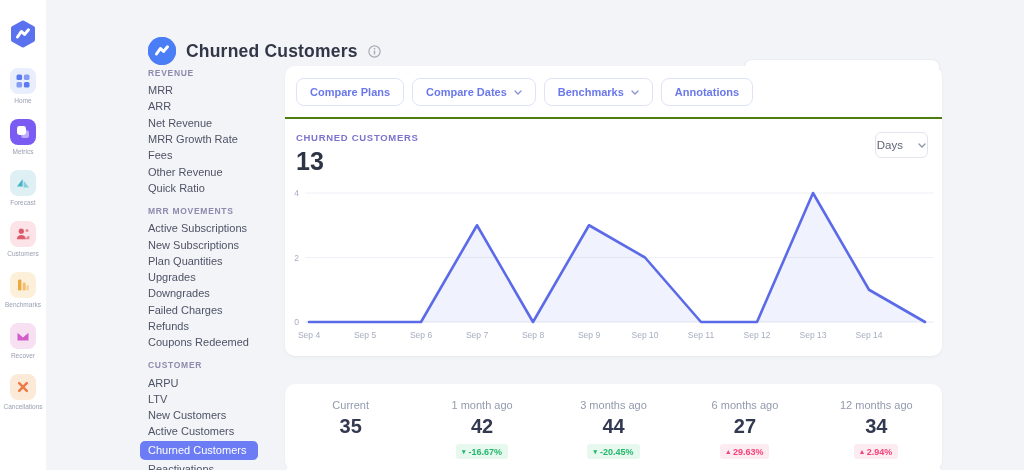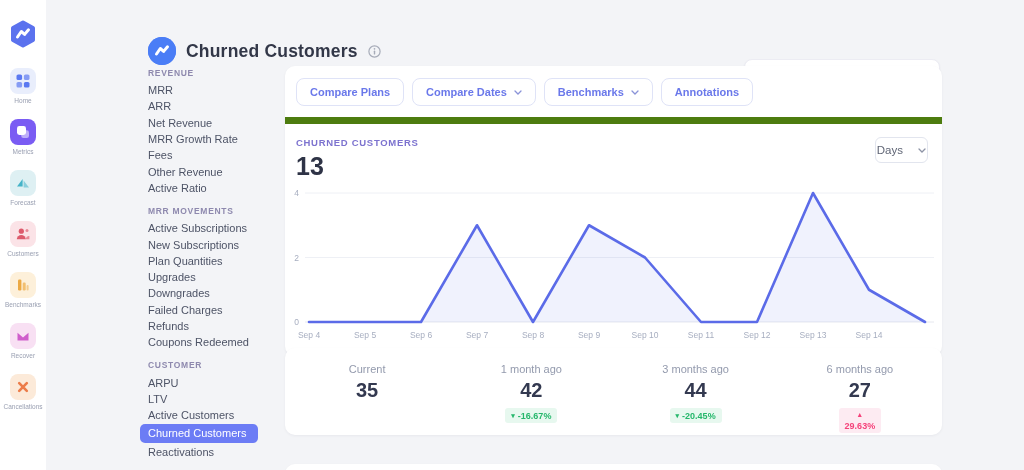--- a/index.html
+++ b/index.html
@@ -34,43 +34,43 @@
                  padding-left:8px; margin:10px 0 4px; }
   .side-header:first-child { margin-top:4px; }
   .side-item { height:16.3px; display:flex; align-items:center; font-size:11px; color:#4d5366;
                padding-left:8px; border-radius:5px; cursor:pointer; white-space:nowrap; }
   .side-item.active { background:#6c7cf5; color:#ffffff; height:auto; padding:3px 12px 4px 8px;
                       width:max-content; margin:1px 0; }
   
   .card { position:absolute; left:285px; width:657px; background:#ffffff; border-radius:10px;
           box-shadow:0 1px 3px rgba(25,28,50,0.05); }
   .card-chart { top:66px; height:290px; }
-  .card-stats { top:348px; height:87px; display:flex; align-items:flex-start; padding-top:15px; }
+  .card-stats { top:384px; height:87px; display:flex; align-items:flex-start; padding-top:15px; }
   .card-next  { top:464px; height:30px; }
   
-  .toolbar { display:flex; gap:8px; padding:12px 12px 11px 11px; border-bottom:7px solid #4d7c0f; }
+  .toolbar { display:flex; gap:8px; padding:12px 12px 11px 11px; border-bottom:2px solid #4d7c0f; }
   .tb-btn { display:inline-flex; align-items:center; gap:7px; border:1px solid #dfe3f7; background:#fff;
             color:#6a78ea; font-weight:700; font-size:11px; padding:7px 13px; border-radius:8px;
             cursor:pointer; font-family:inherit; }
   
   .metric-row { display:flex; justify-content:space-between; align-items:flex-start; padding:13px 14px 0 11px; }
   .metric-label { font-size:9.5px; font-weight:700; letter-spacing:0.7px; color:#7c72cf; }
   .metric-value { font-size:25px; font-weight:700; color:#2e3346; margin-top:4px; }
   .interval-select { display:flex; align-items:center; gap:15px; border:1px solid #e2e5ee; border-radius:6px;
                      padding:6px 1px; font-size:11.5px; color:#5f6575; background:#fff; cursor:pointer;
                      font-family:inherit; }
   .chart-wrap { position:absolute; left:0; top:110px; width:657px; height:180px; }
   
   .stat-col { flex:1; text-align:center; }
   .stat-label { font-size:11px; color:#939aad; }
   .stat-value { font-size:20px; font-weight:700; color:#333950; margin-top:4px; }
   .stat-badge { display:inline-flex; align-items:center; gap:3px; font-size:9px; font-weight:700;
                 border-radius:3px; padding:2.5px 6px; margin-top:6px; }
   .badge-down { color:#25b76b; background:#e7f8ef; }
-  .badge-up   { color:#f5427a; background:#fdebf2;flex-direction:column; }
+  .badge-up   { color:#f5427a; background:#fdebf2; }
   .badge-arrow { font-size:7px; line-height:1; }
 </style>
 </head>
 <body>
 
 <aside class="rail">
   <div class="rail-logo">
     <svg width="28" height="28" viewBox="0 0 28 28">
       <path d="M14 2.5 L24 8 V20 L14 25.5 L4 20 V8 Z" fill="#5b72ee" stroke="#5b72ee" stroke-width="4" stroke-linejoin="round"></path>
       <path d="M8.5 17 L12.3 11.5 L15.6 14.4 L19.5 9.8" stroke="#ffffff" stroke-width="3" fill="none" stroke-linecap="round" stroke-linejoin="round"></path>
@@ -185,33 +185,34 @@
 </div>
 
 <nav class="sidebar" id="sidebar-menu">
     <div class="side-header">REVENUE</div>
     <div class="side-item">MRR</div>
     <div class="side-item">ARR</div>
     <div class="side-item">Net Revenue</div>
     <div class="side-item">MRR Growth Rate</div>
     <div class="side-item">Fees</div>
     <div class="side-item">Other Revenue</div>
-    <div class="side-item">Active Ratio</div>
+    <div class="side-item">Quick Ratio</div>
     <div class="side-header">MRR MOVEMENTS</div>
     <div class="side-item">Active Subscriptions</div>
     <div class="side-item">New Subscriptions</div>
     <div class="side-item">Plan Quantities</div>
     <div class="side-item">Upgrades</div>
     <div class="side-item">Downgrades</div>
     <div class="side-item">Failed Charges</div>
     <div class="side-item">Refunds</div>
     <div class="side-item">Coupons Redeemed</div>
     <div class="side-header">CUSTOMER</div>
     <div class="side-item">ARPU</div>
     <div class="side-item">LTV</div>
+    <div class="side-item">New Customers</div>
     <div class="side-item">Active Customers</div>
     <div class="side-item active">Churned Customers</div>
     <div class="side-item">Reactivations</div>
   </nav>
 
 <section class="card card-chart">
   <div class="toolbar" id="toolbar">
       <button class="tb-btn">
         <span>Compare Plans</span>
       </button>
@@ -276,15 +277,19 @@
         <span>-16.67%</span>
       </span></div>
     <div class="stat-col"><div class="stat-label">3 months ago</div><div class="stat-value">44</div><span class="stat-badge badge-down">
         <span class="badge-arrow">▾</span>
         <span>-20.45%</span>
       </span></div>
     <div class="stat-col"><div class="stat-label">6 months ago</div><div class="stat-value">27</div><span class="stat-badge badge-up">
         <span class="badge-arrow">▴</span>
         <span>29.63%</span>
       </span></div>
+    <div class="stat-col"><div class="stat-label">12 months ago</div><div class="stat-value">34</div><span class="stat-badge badge-up">
+        <span class="badge-arrow">▴</span>
+        <span>2.94%</span>
+      </span></div>
   </section>
 
 <section class="card card-next"></section>
 
 </body></html>

